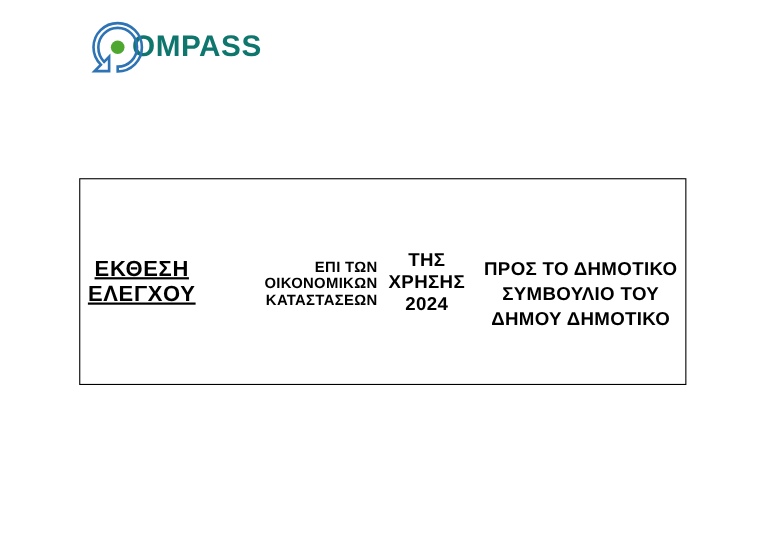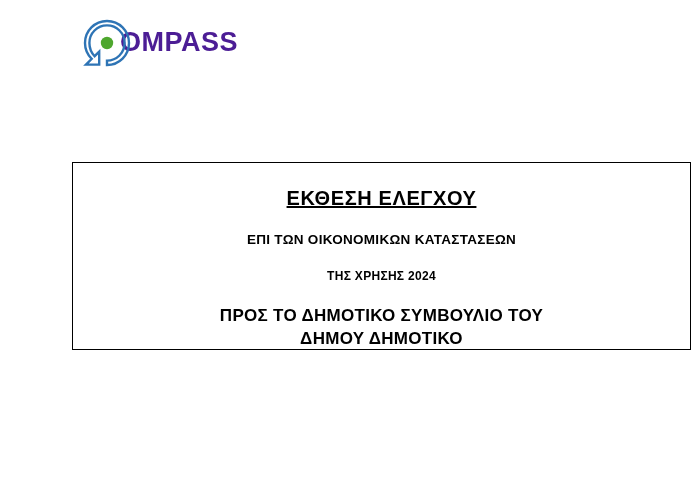--- a/index.html
+++ b/index.html
@@ -40,58 +40,57 @@
     flex: 0 0 auto;
   }
   .logo-mark svg {
     display: block;
   }
   .logo-word {
     font-family: "Liberation Sans", sans-serif;
     font-size: 27px;
     font-weight: bold;
     letter-spacing: 0.5px;
-    color: #4c1d95;
+    color: #0f766e;
     margin-left: -14px;
     line-height: 1;
     padding-bottom: 2px;
   }
 
   
   .title-box {
     position: absolute;
     left: 72px;
     top: 162px;
-    width: 619px;
+    width: 552px;
     height: 188px;
     border: 1px solid #000000;
     box-sizing: border-box;
     display: flex;
-    flex-direction: column;
     align-items: center;
     justify-content: flex-start;
     padding-top: 24px;
   }
   .doc-title {
     font-size: 20px;
     font-weight: bold;
     text-decoration: underline;
     letter-spacing: 0.6px;
     text-align: center;
     margin: 0 0 22px 0;
   }
   .doc-sub1 {
     font-size: 13.5px;
     font-weight: bold;
     letter-spacing: 0.3px;
-    text-align: left;
+    text-align: right;
     margin: 0 0 22px 0;
   }
   .doc-sub2 {
-    font-size: 12px;
+    font-size: 17px;
     font-weight: bold;
     letter-spacing: 0.3px;
     text-align: center;
     margin: 0 0 22px 0;
   }
   .doc-addressee {
     font-size: 17px;
     font-weight: bold;
     letter-spacing: 0.3px;
     text-align: center;

